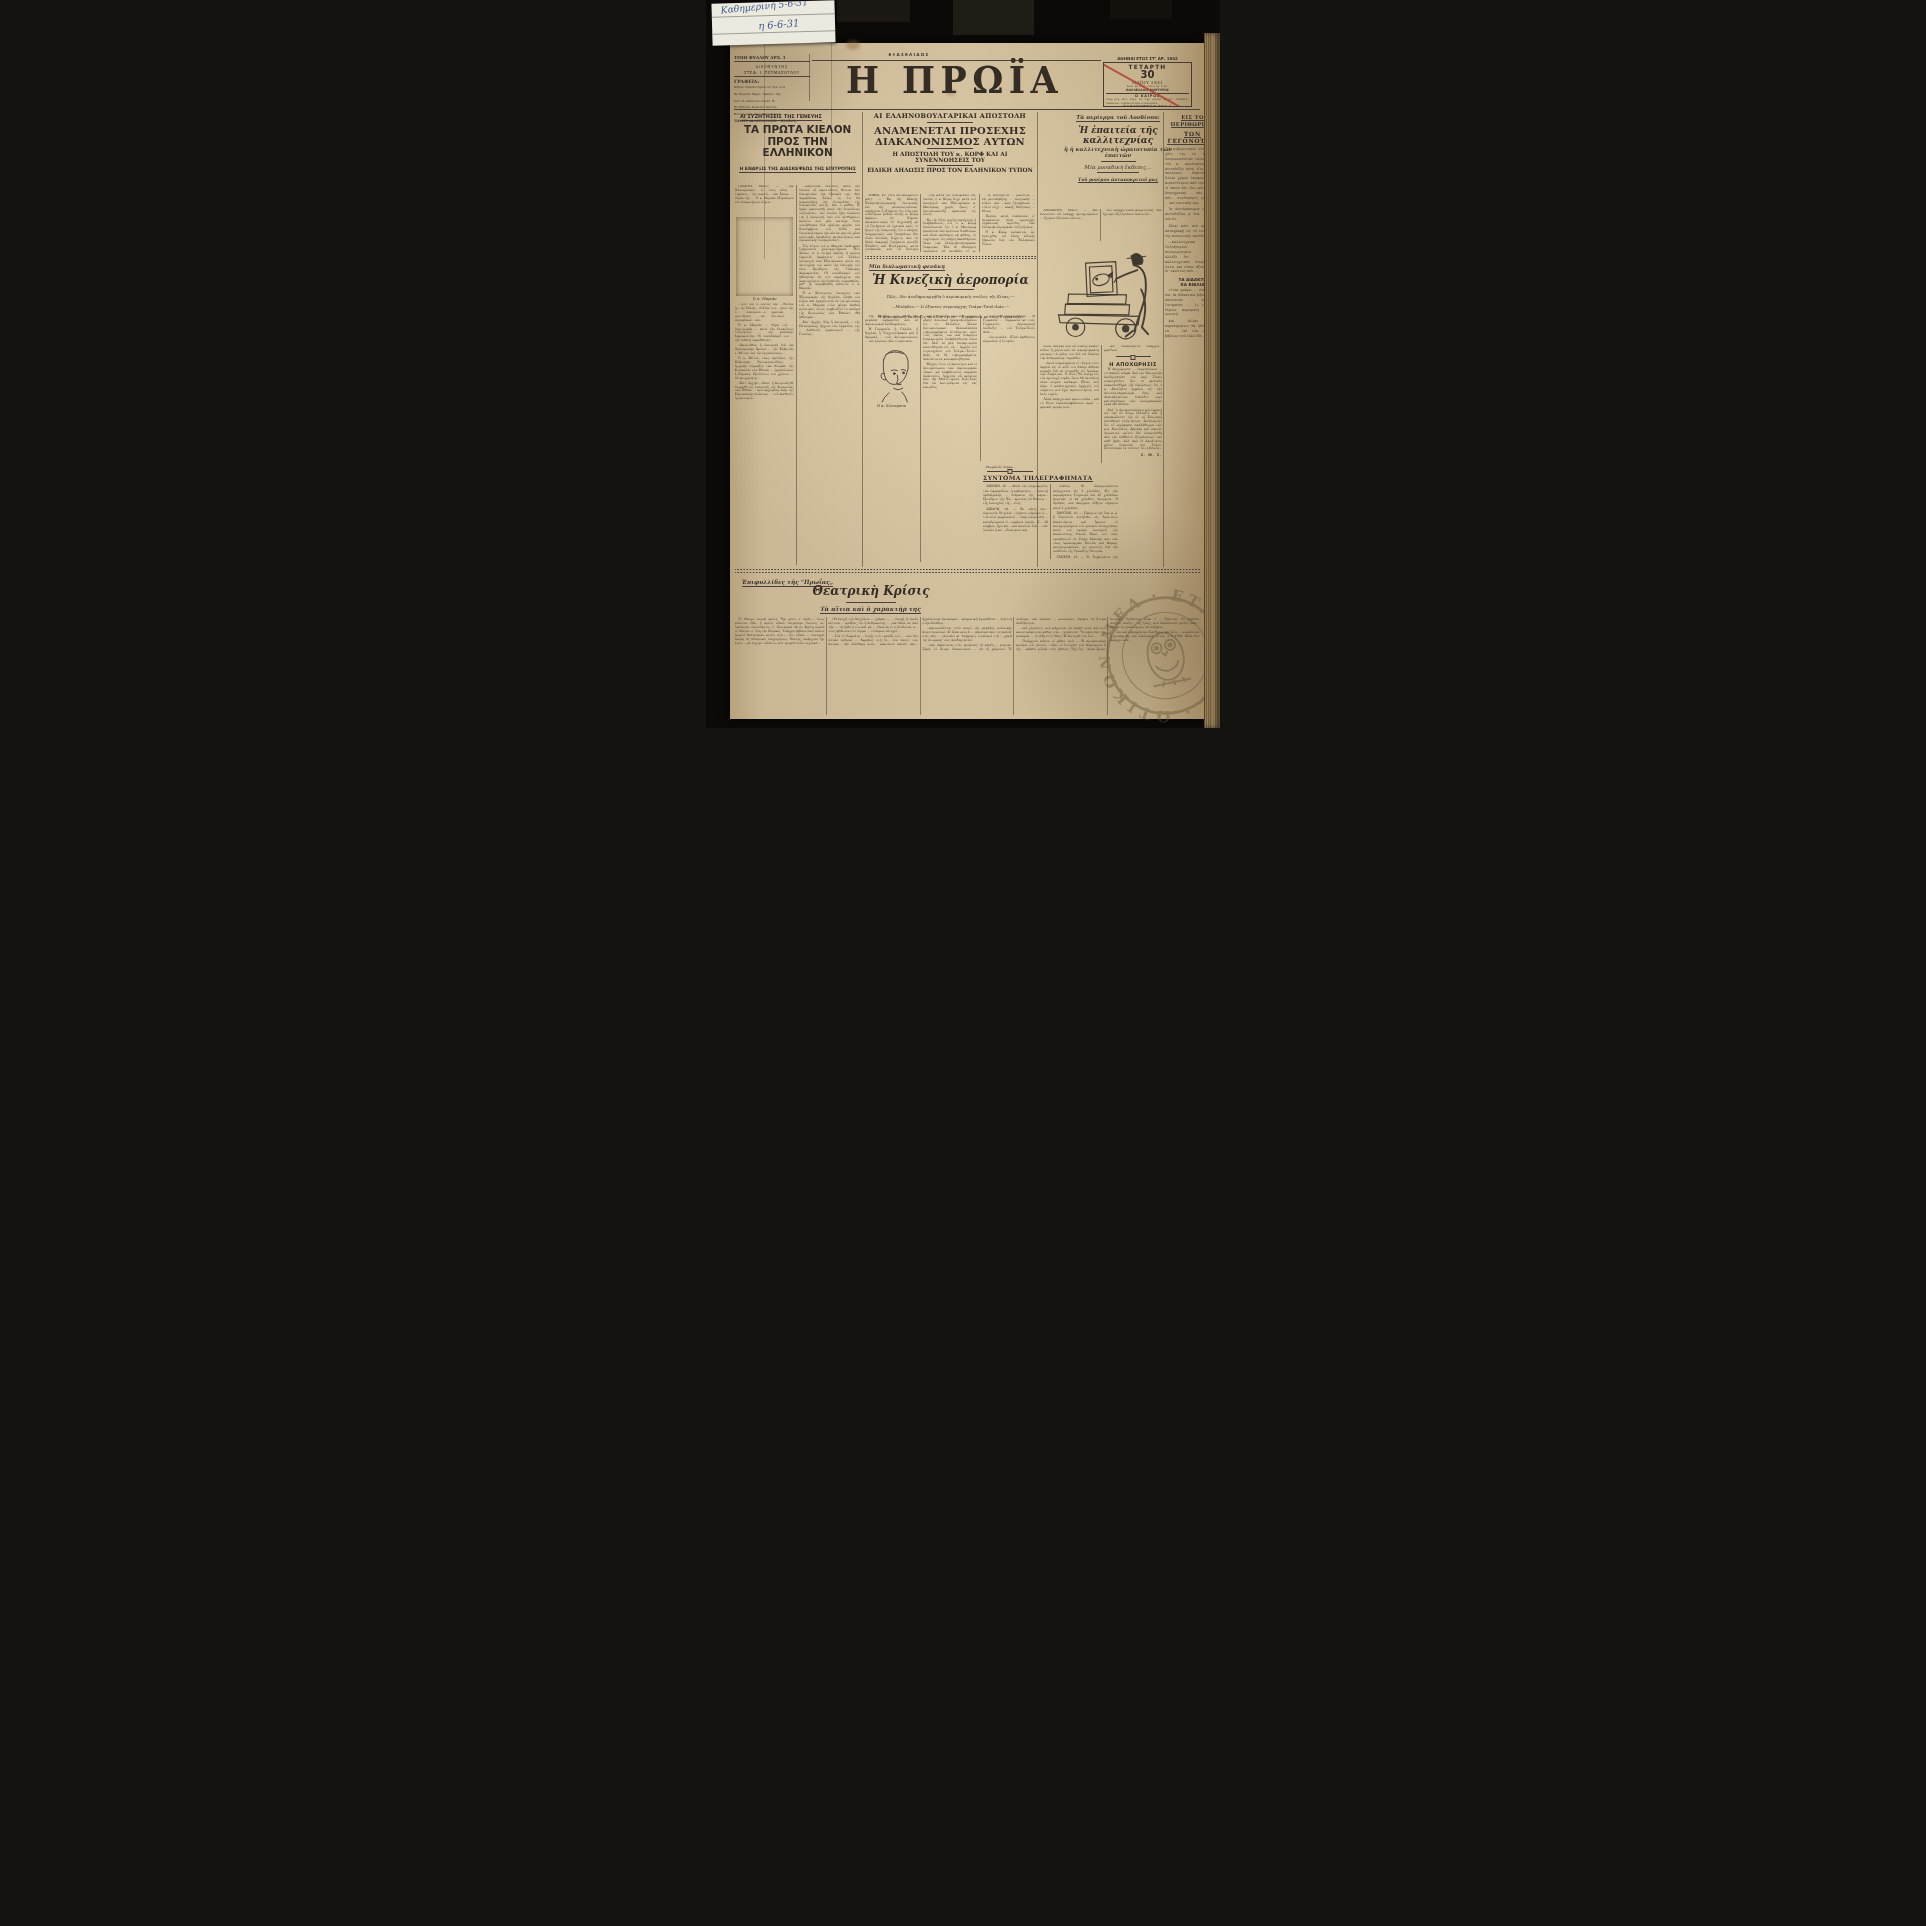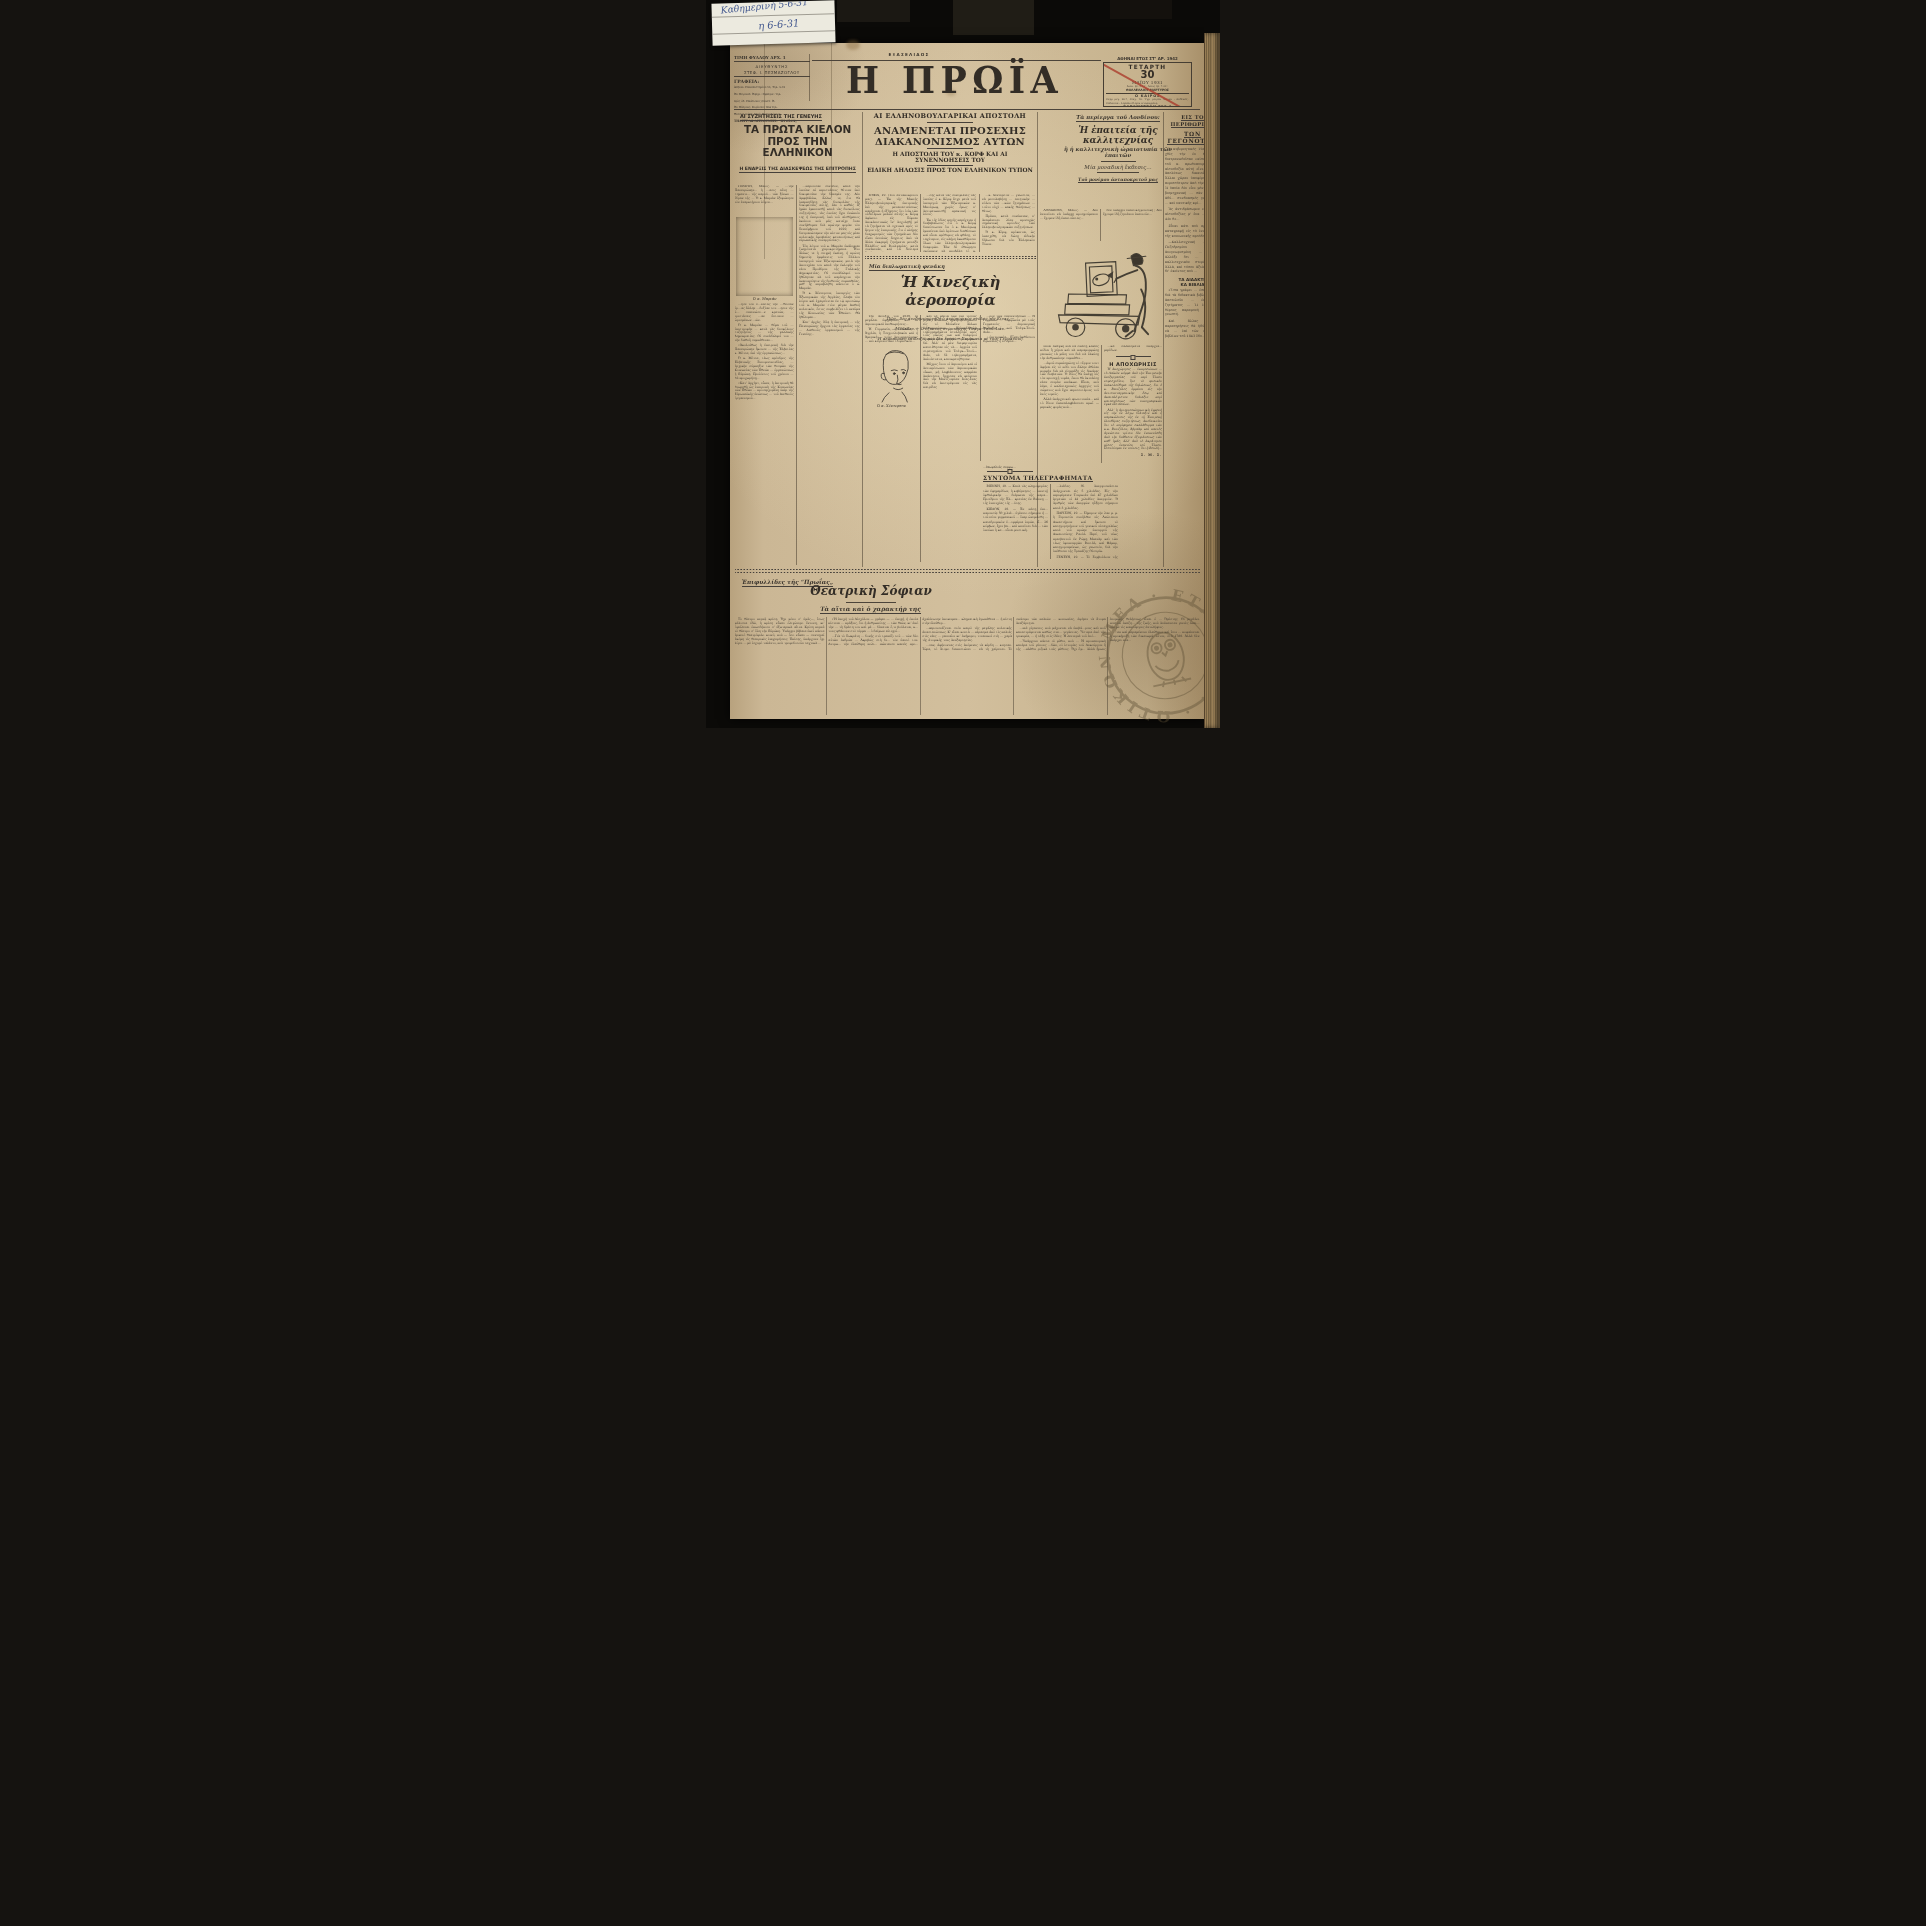--- a/index.html
+++ b/index.html
@@ -249,21 +249,21 @@
       <div>
           <p class="para">«Ὅσα γράφει … ἑσπερινὴ … διὰ τὰ διδακτικὰ βιβλία … δὲν ἀποτελοῦν … ἐπὶ τοῦ ζητήματος … Ἡ ἑνὸς τοῦ θέρους παραμονὴ … εἶνε γνωστή.</p>
           <p class="para">Καὶ ἄλλας ἴσως παρατηρήσεις θὰ ἠδύνατό τις νὰ … ἐπὶ τῶν σχολικῶν βιβλίων τοῦ 1843 ἔδο…</p>
         </div>
     </div>
 
     <div class="abs wavy" style="left:135px;top:213px;width:171px;"></div>
     <div class="abs wavy" style="left:135px;top:215px;width:171px;"></div>
     <div class="abs" style="left:135px;top:219px;width:171px;">
       <div style="margin-left:3.9px;"><span class="scriptline kick-underline" style="font-size:5px;font-weight:bold;">Μία διπλωματικὴ φενάκη</span></div>
-      <div class="ctr scriptline headline-ink" style="font-size:15px;font-weight:bold;margin-top:2.3px;">Ἡ Κινεζικὴ ἀεροπορία</div>
+      <div class="ctr scriptline headline-ink" style="font-size:12px;font-weight:bold;margin-top:2.3px;">Ἡ Κινεζικὴ ἀεροπορία</div>
       <div class="hl" style="width:46px;height:0.8px;margin:2.3px auto;"></div>
       <div class="ctr scriptline" style="font-size:4px;line-height:1.5;">
           <p class="deckline">Πῶς…δὲν ἀνεδημιουργήθη ὁ ἀεροπορικὸς στόλος τῆς Κίνας.—</p>
           <p class="deckline">…Μοῦκδεν.— Ὁ ἔξυπνος στρατάρχης Τσὰγκ-Τσοῦ-Λιάν.—</p>
           <p class="deckline">Ἡ ἀεροπορικὴ ἐπίδειξις ποὺ δὲν ἔγινε.— Συμφωνία μὲ τοὺς Γερμανούς.</p>
         </div>
     </div>
 
     <div class="abs col bt" style="left:135px;top:272px;width:53px;height:247px;">
       <div>
@@ -314,21 +314,21 @@
             <p class="para">ΓΕΝΕΥΗ, 19. — Τὸ Συμβούλιον τῆς Κ.Τ.Ε. ἀπεδέχθη τὴν ἔκθεσιν τῆς ἐπὶ τοῦ ὀπίου συμβουλευτικῆς ἐπιτροπῆς.</p>
           </div>
       </div>
     </div>
 
     <div class="abs wavy" style="left:4.6px;top:526px;width:465px;"></div>
     <div class="abs wavy" style="left:4.6px;top:529px;width:465px;"></div>
     <div class="abs" style="left:11.6px;top:535px;">
       <span class="scriptline" style="font-size:5.8px;font-weight:bold;border-bottom:0.8px solid #46403a;padding-bottom:0.8px;">Ἐπιφυλλίδες τῆς “Πρωΐας„</span>
     </div>
-    <div class="abs ctr scriptline headline-ink" style="left:58px;top:541px;width:166px;font-size:12px;font-weight:bold;">Θεατρικὴ Σόφιαν</div>
+    <div class="abs ctr scriptline headline-ink" style="left:58px;top:541px;width:166px;font-size:12px;font-weight:bold;">Θεατρικὴ Κρίσις</div>
     <div class="abs hl" style="left:116px;top:559px;width:50px;height:0.8px;"></div>
     <div class="abs ctr" style="left:69px;top:562px;width:143px;">
       <span class="scriptline" style="font-size:6px;font-weight:bold;border-bottom:0.4px solid #46403a;padding-bottom:0.8px;">Τὰ αἴτια καὶ ὁ χαρακτήρ της</span>
     </div>
     <div class="abs col feui" style="left:4.6px;top:574px;width:465px;height:98px;">
         <p class="para">Τὸ θέατρο περνᾷ κρίση. Ὄχι μόνο σ’ ἐμᾶς—, ἴσως μάλιστα ἐδῶ, ἡ κρίση νἆναι ὀλιγώτερο ἔντονη, κι’ ὀφείλεται ὁπωσδήποτε σ’ ἐξωτερικὰ αἴτια. Κρίση περνᾶ τὸ θέατρο σ’ ὅλη τὴν Εὐρώπη. Ὑπάρχει βέβαια ἐκεῖ πάντα ἀρκετὸ θεατρόφιλο κοινό, ποὺ — ὅσο νἆναι — συντηρεῖ ἀκόμη τὶς θεατρικὲς ἐπιχειρήσεις. Ἐπίσης, ὑπάρχουν ὄχι λίγοι … μὲ ἰσχυρὸ ταλέντο, ποὺ τροφοδοτοῦν ταχτικὰ …</p>
         <p class="para">«Ἡ ἐποχὴ τοῦ Αἰσχύλου — γράφει — … ἐποχή, ἡ ὁποία πίστευε … πράξεις, ὅτι ἡ ἀνθρωπότης … τῶν θεῶν, κι’ ἀπὸ τὴν … τὴ δράση του καὶ μὲ … δύναται ὅ,τι βούλεται, κ… τους φθάνουν στὸ τέρμα … ὁ δαίμων εὐτυχεῖ…</p>
         <p class="para">…Γιὰ τὸ Σωκράτη … δονῆς στὸ τραπέζι τοῦ … τῶν δύο αὐτῶν ἀνδρῶν … Ἀκριβῶς στὴ δι… τὸν ἑαυτό του. Λυτρω… τὴν ἐλεύθερη πολι… πώπτευσε κανεὶς προ… ἀχαλίνωτην ὑποκειμεν… κληματικὴ ἐγωπάθεια … ἡ πίστη στὴν ἐλεύθερ…</p>
         <p class="para">…παρουσιάζεται στὸν καιρὸ τῆς μεγάλης πολιτικῆς ἀναστατώσεως. Κ’ εἶναι κοντὰ … πέρασμα ἀπὸ τὶς παλιὲς στὶς νέες … γενναῖοι κι’ ἀνήμεροι, τιτανικοὶ στὴ … χαρὰ τῆς ἀτομικῆς τους ἀνεξαρτησίας.</p>
         <p class="para">…σαν, ἀφήνοντας στὶς ἐπόμενες τὰ κέρδη … κτησαν. Τώρα, τὸ ἄτομο διαπιστώνει … νὰ τὴ χαίρεται. Τὸ σπάσιμο τῶν παλιῶν … κοινωνίας, ἀφήνει τὰ ἄτομα ἀνεξάρτητα.</p>

